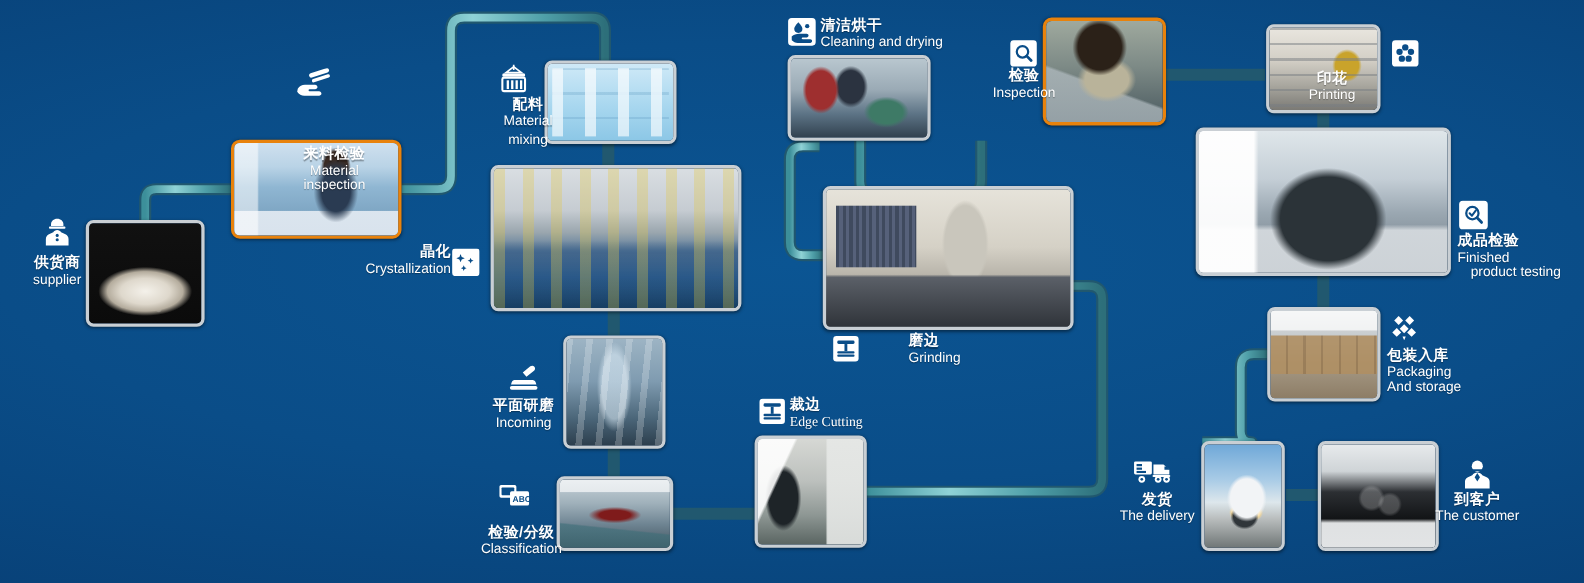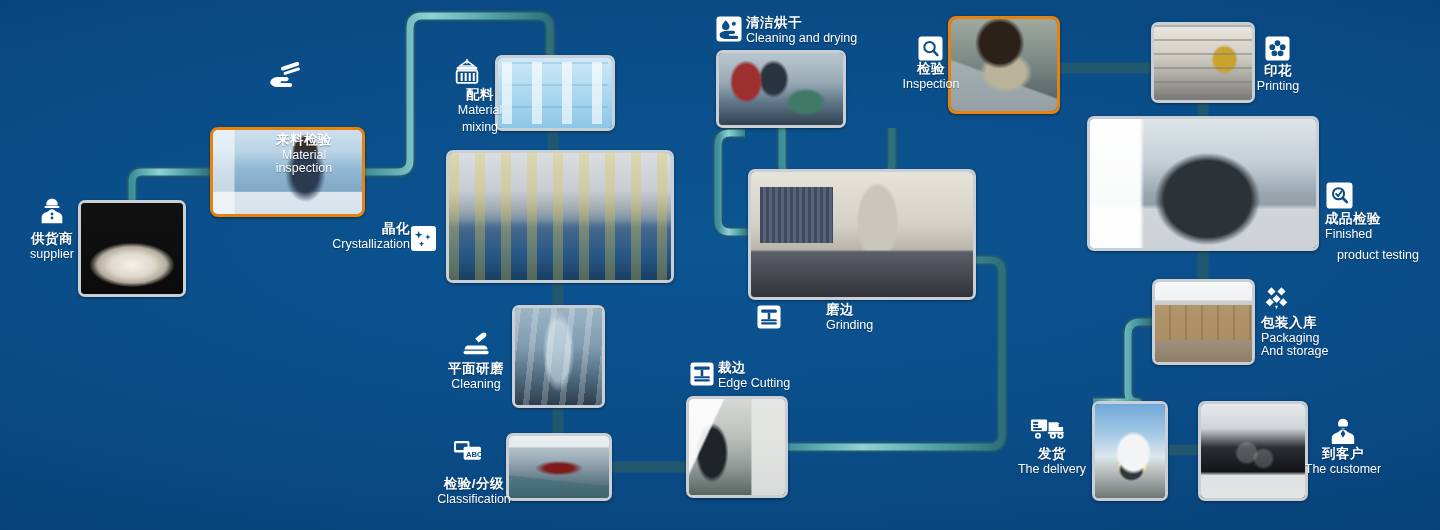--- a/index.html
+++ b/index.html
@@ -514,44 +514,44 @@
 <div class="lbl ctr" style="left:884px; top:62px; width:94px;">
   <span class="cn">检验</span>
   <span class="en">Inspection</span>
 </div>
 
 <div class="lbl rt" style="left:826px; top:303px; width:96px;">
   <span class="cn">磨边</span>
   <span class="en">Grinding</span>
 </div>
 
-<div class="lbl rt" style="left:718px; top:361px; width:110px;">
+<div class="lbl rt" style="left:718px; top:361px; width:110px;font-family:Liberation Serif, serif;">
   <span class="cn">裁边</span>
   <span class="en">Edge Cutting</span>
 </div>
 
 <div class="lbl ctr" style="left:437px; top:362px; width:78px;">
   <span class="cn">平面研磨</span>
-  <span class="en">Cleaning</span>
+  <span class="en">Incoming</span>
 </div>
 
 <div class="lbl ctr" style="left:428px; top:462px; width:92px;margin-top:15px;">
   <span class="cn">检验/分级</span>
   <span class="en">Classification</span>
 </div>
 
-<div class="lbl ctr" style="left:1243px; top:64px; width:70px;">
+<div class="lbl ctr" style="left:1176px; top:64px; width:70px;">
   <span class="cn">印花</span>
   <span class="en">Printing</span>
 </div>
 
 <div class="lbl rt" style="left:1325px; top:212px; width:112px;">
   <span class="cn">成品检验</span>
   <span class="en">Finished</span>
-  <span class="en" style="margin-top:8px;padding-left:12px;">product testing</span>
+  <span class="en" style="margin-top:0;padding-left:12px;">product testing</span>
 </div>
 
 <div class="lbl rt" style="left:1261px; top:316px; width:120px;">
   <span class="cn">包装入库</span>
   <span class="en">Packaging</span>
   <span class="en" style="margin-top:0;">And storage</span>
 </div>
 
 <div class="lbl ctr" style="left:1010px; top:447px; width:84px;">
   <span class="cn">发货</span>

